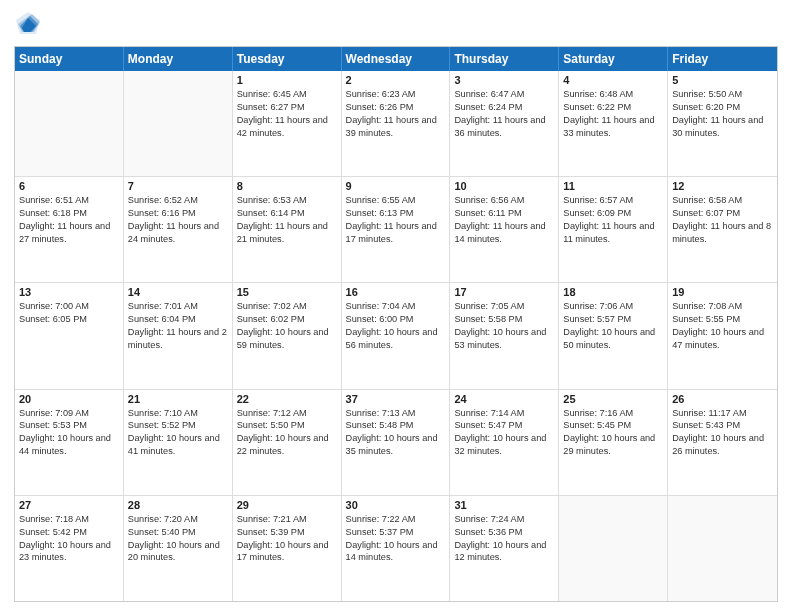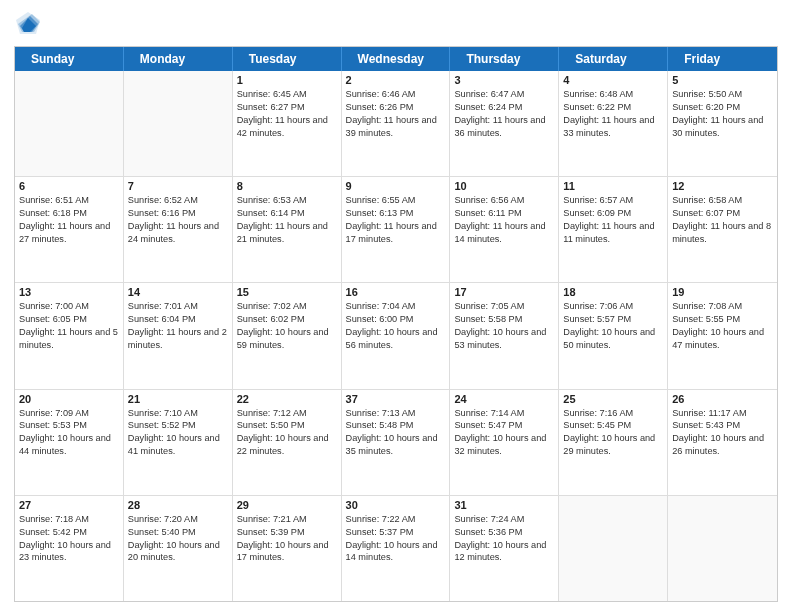--- a/index.html
+++ b/index.html
@@ -64,21 +64,21 @@
       display: flex;
       flex-direction: column;
       border: 1px solid #ccc;
     }
     .cal-header {
       display: grid;
       grid-template-columns: repeat(7, 1fr);
       background: #1a6fba;
     }
     .cal-header-cell {
-      padding: 5px 16px;
+      padding: 5px 4px;
       color: #fff;
       font-size: 12px;
       font-weight: bold;
       text-align: left;
       border-right: 1px solid #3a8fda;
     }
     .cal-header-cell:last-child { border-right: none; }
     .cal-body {
       flex: 1;
       display: flex;
@@ -150,21 +150,21 @@
           <div class="cal-cell empty"></div>
           <div class="cal-cell empty"></div>
           <div class="cal-cell">
             <div class="day-num">1</div>
             <div class="cell-line">Sunrise: 6:45 AM</div>
             <div class="cell-line">Sunset: 6:27 PM</div>
             <div class="cell-line">Daylight: 11 hours and 42 minutes.</div>
           </div>
           <div class="cal-cell">
             <div class="day-num">2</div>
-            <div class="cell-line">Sunrise: 6:46 AM</div>
+            <div class="cell-line">Sunrise: 6:23 AM</div>
             <div class="cell-line">Sunset: 6:26 PM</div>
             <div class="cell-line">Daylight: 11 hours and 39 minutes.</div>
           </div>
           <div class="cal-cell">
             <div class="day-num">3</div>
             <div class="cell-line">Sunrise: 6:47 AM</div>
             <div class="cell-line">Sunset: 6:24 PM</div>
             <div class="cell-line">Daylight: 11 hours and 36 minutes.</div>
           </div>
           <div class="cal-cell">
@@ -222,21 +222,20 @@
             <div class="cell-line">Sunrise: 6:58 AM</div>
             <div class="cell-line">Sunset: 6:07 PM</div>
             <div class="cell-line">Daylight: 11 hours and 8 minutes.</div>
           </div>
         </div>
         <div class="cal-row">
           <div class="cal-cell">
             <div class="day-num">13</div>
             <div class="cell-line">Sunrise: 7:00 AM</div>
             <div class="cell-line">Sunset: 6:05 PM</div>
-            <div class="cell-line">Daylight: 11 hours and 5 minutes.</div>
           </div>
           <div class="cal-cell">
             <div class="day-num">14</div>
             <div class="cell-line">Sunrise: 7:01 AM</div>
             <div class="cell-line">Sunset: 6:04 PM</div>
             <div class="cell-line">Daylight: 11 hours and 2 minutes.</div>
           </div>
           <div class="cal-cell">
             <div class="day-num">15</div>
             <div class="cell-line">Sunrise: 7:02 AM</div>

